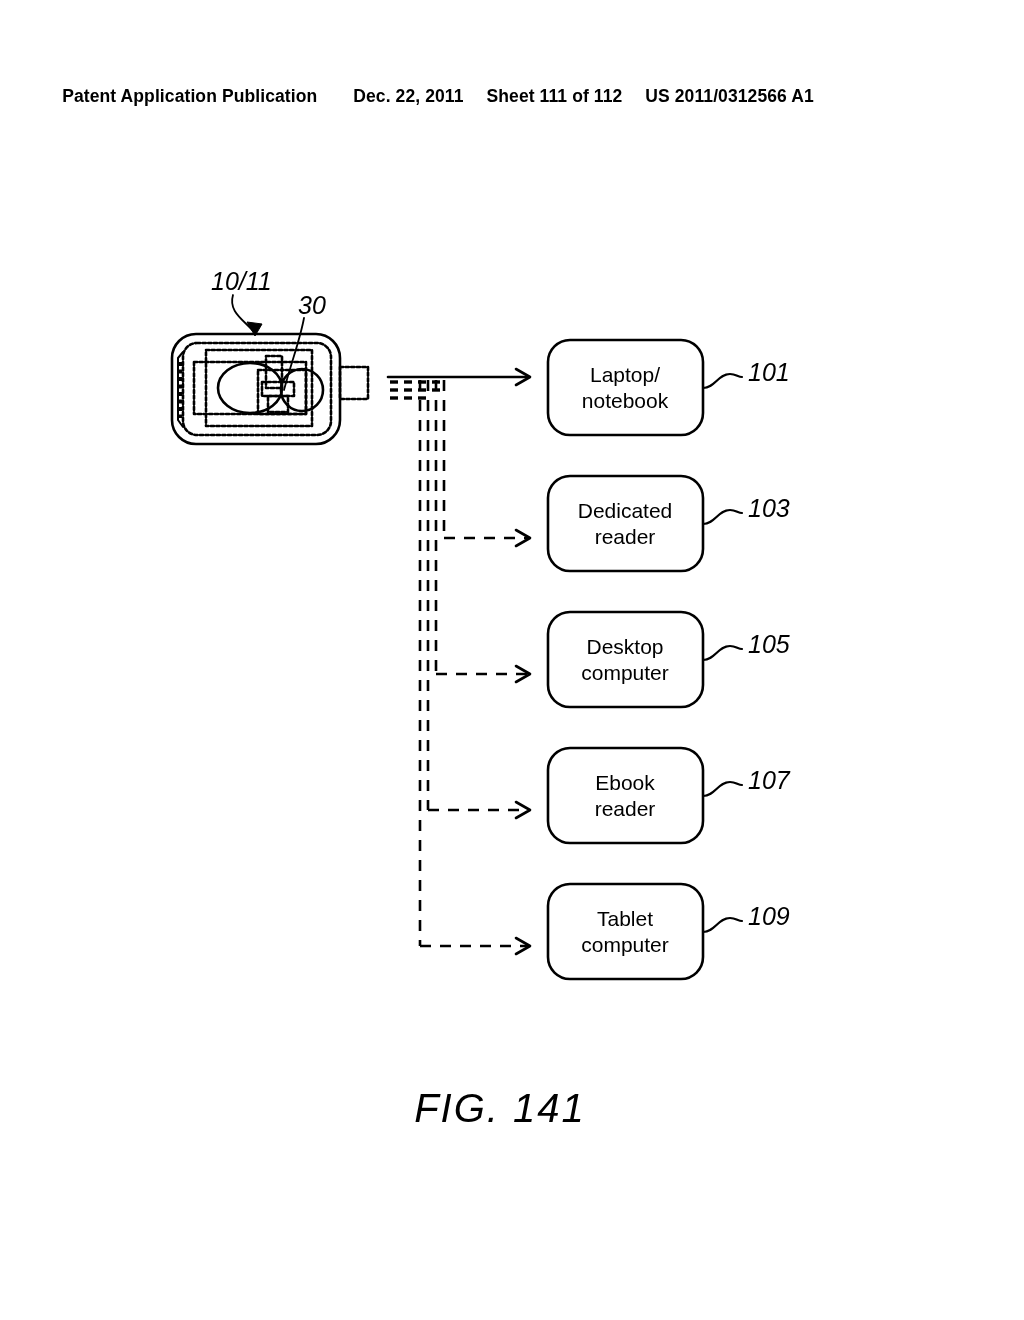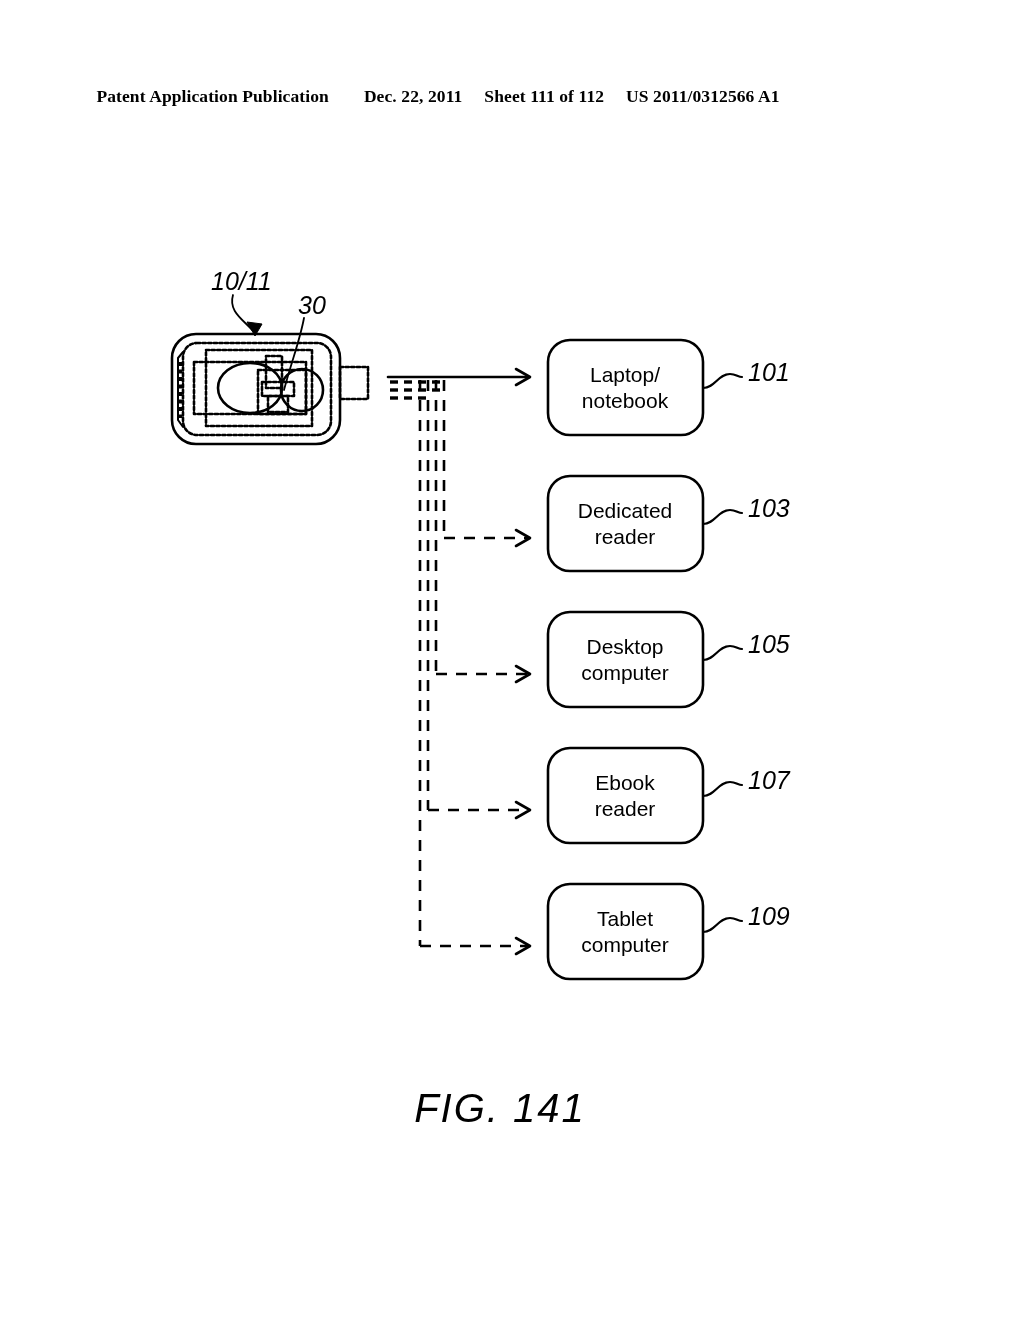--- a/index.html
+++ b/index.html
@@ -16,21 +16,21 @@
     overflow: hidden;
   }
 
   
   #patent-header {
     position: absolute;
     top: 86px;
     left: 0;
     width: 876px;
     text-align: center;
-    font-family: Liberation Serif, serif;
+    font-family: Liberation Sans, sans-serif;
     font-weight: bold;
     font-size: 17.5px;
     letter-spacing: 0.1px;
     white-space: nowrap;
   }
   #patent-header .hdr-seg { display: inline; }
   #patent-header .gap-lg { display: inline-block; width: 26px; }
   #patent-header .gap-sm { display: inline-block; width: 13px; }
 
   

